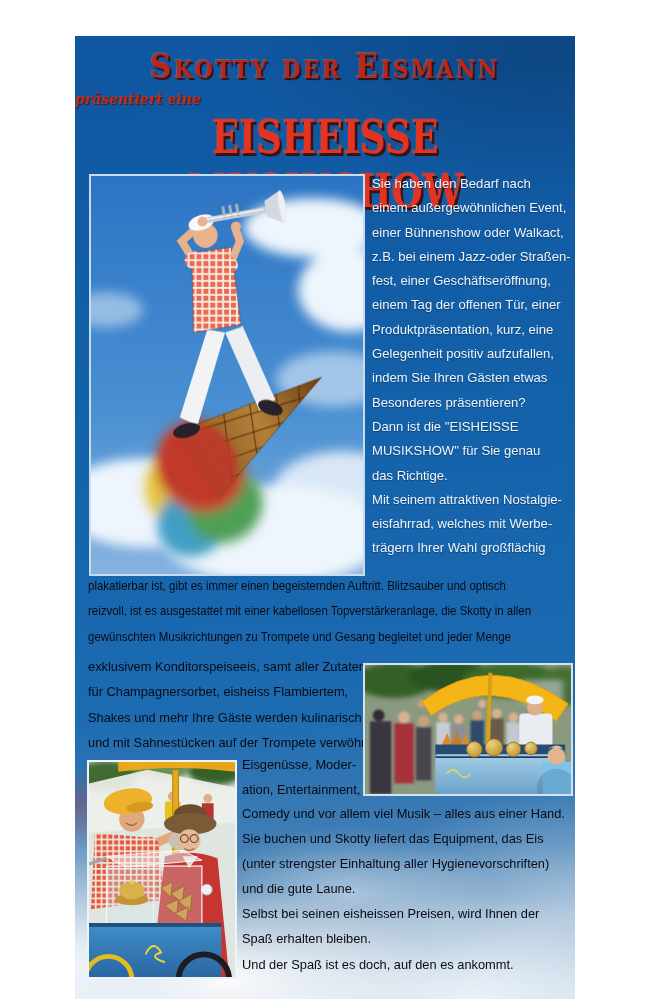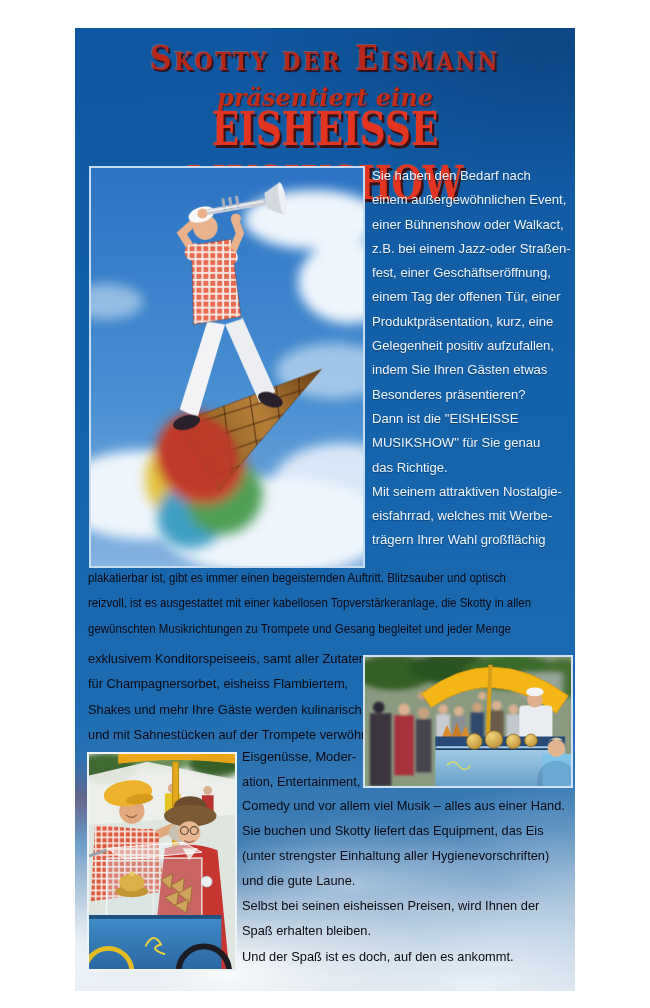--- a/index.html
+++ b/index.html
@@ -1,34 +1,34 @@
 <!DOCTYPE html>
 <html><head>
 <meta charset="utf-8">
 <style>
   html,body{margin:0;padding:0;background:#ffffff;}
   .page{position:relative;width:650px;height:1008px;background:#ffffff;overflow:hidden;
         font-family:"Liberation Sans",sans-serif;}
-  .flyer{position:absolute;left:75px;top:28px;width:500px;height:963px;box-sizing:border-box;
+  .flyer{position:absolute;left:75px;top:36px;width:500px;height:963px;box-sizing:border-box;
     background:
       radial-gradient(90px 60px at 1% 80%, rgba(210,60,48,.30), transparent 70%),
       radial-gradient(300px 125px at 30% 98%, rgba(255,255,255,.95), transparent 72%),
       radial-gradient(340px 150px at 80% 100%, rgba(236,244,250,.92), transparent 70%),
       radial-gradient(210px 95px at 55% 89%, rgba(222,233,243,.55), transparent 70%),
       radial-gradient(160px 210px at 0% 96%, rgba(244,249,253,.85), transparent 75%),
       radial-gradient(280px 170px at 100% 91%, rgba(203,221,238,.6), transparent 75%),
       radial-gradient(420px 220px at 93% 2%, rgba(6,28,62,.30), transparent 70%),
       linear-gradient(178deg,#0f57a0 0%,#1463ab 45%,#1d6cb2 70%,#447fb4 84%,#93afc9 93%,#cdd9e6 100%);}
   .brand{position:absolute;left:0;right:0;top:10px;text-align:center;
     font-family:"DejaVu Serif",serif;font-weight:bold;font-variant:small-caps;
     font-size:34px;letter-spacing:3px;color:#b8281a;transform:scaleX(.88);
     text-shadow:2px 2px 1px rgba(50,4,2,.85),-1px -1px 0 rgba(255,120,70,.35);}
-  .tagline{position:absolute;left:0;right:0;top:55px;text-align:center;
+  .tagline{position:absolute;left:0;right:0;top:55px;text-align:left;
     font-family:"DejaVu Serif",serif;font-style:italic;font-weight:bold;
-    font-size:24px;color:#c22d18;text-shadow:1px 1px 1px rgba(60,8,4,.7);}
+    font-size:14px;color:#c22d18;text-shadow:1px 1px 1px rgba(60,8,4,.7);}
   .title{position:absolute;left:0;right:0;top:74px;text-align:center;
     font-family:"DejaVu Serif",serif;font-weight:bold;font-size:46px;color:#e23420;
     transform:scaleX(.78);text-shadow:3px 3px 0 rgba(64,10,6,.9),0 0 2px rgba(255,150,90,.4);}
   .photo{position:absolute;overflow:hidden;box-sizing:border-box;}
   .photo svg{display:block;width:100%;height:100%;}
   .main-photo{left:14px;top:138px;width:276px;height:402px;border:2px solid #c8dcf0;}
   .crowd-photo{left:288px;top:627px;width:210px;height:133px;border:2px solid #d2e2f2;}
   .cart-photo{left:12px;top:724px;width:150px;height:219px;border:2px solid #eef3f8;}
   .intro{position:absolute;left:297px;top:136px;font-size:13.5px;line-height:24.3px;
     color:#f0f5fa;white-space:nowrap;transform:scaleX(.97);transform-origin:0 0;

